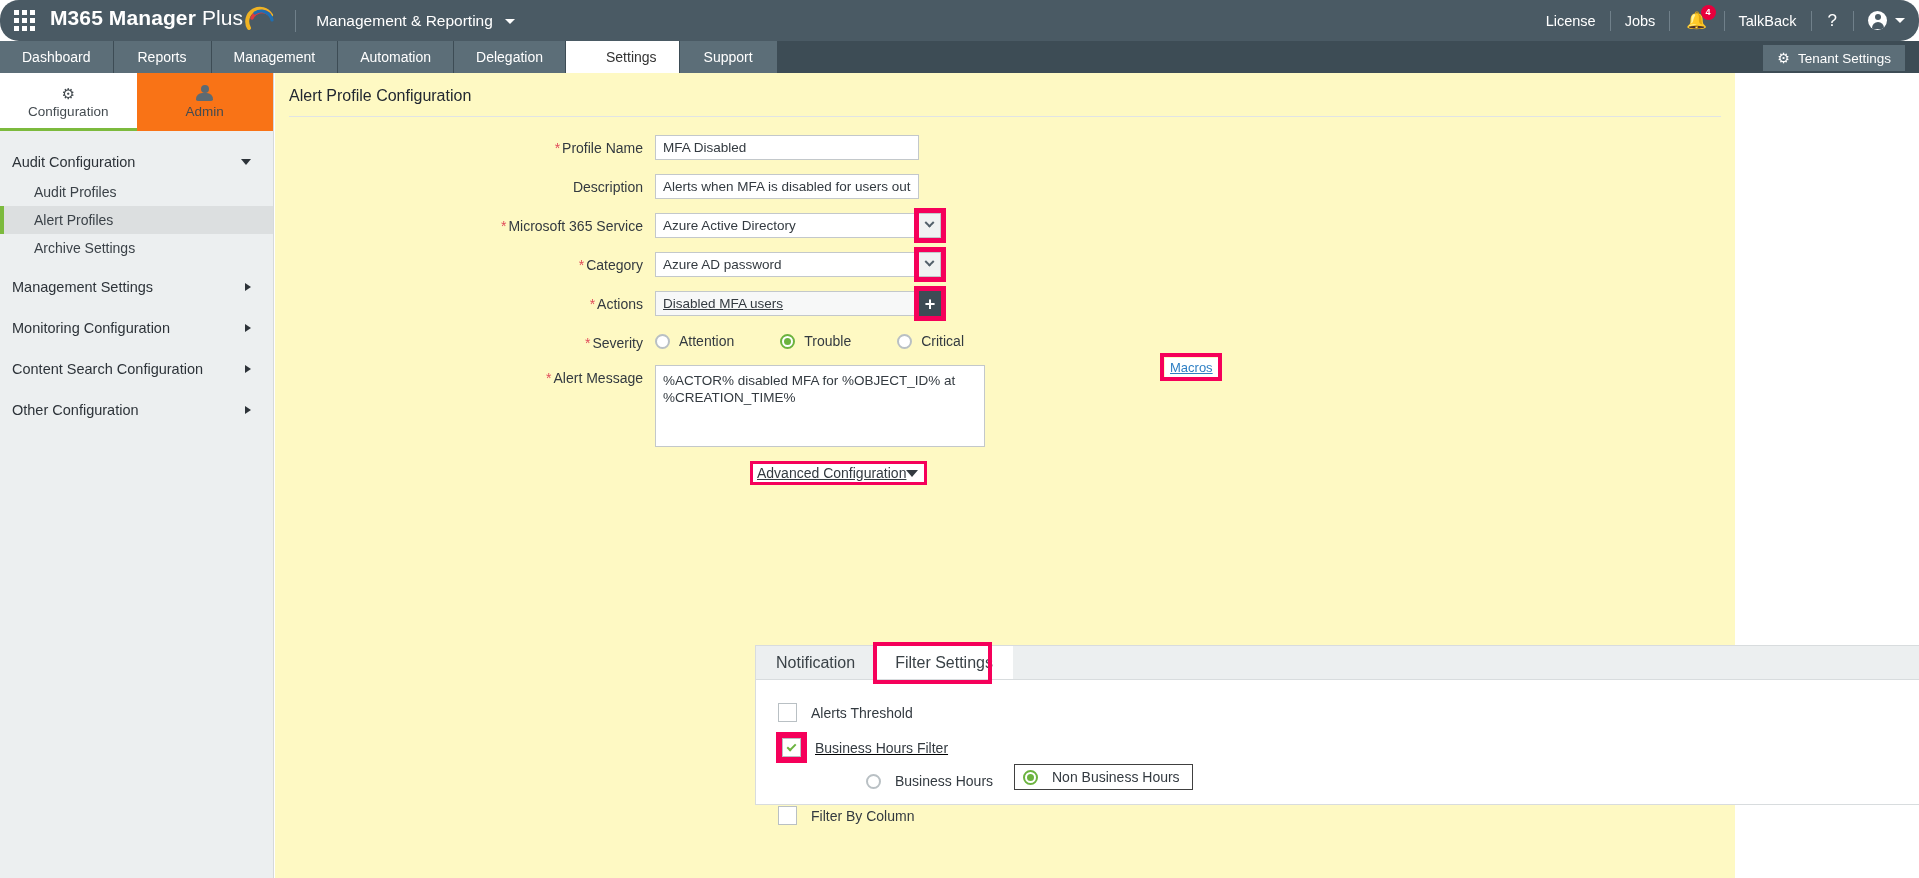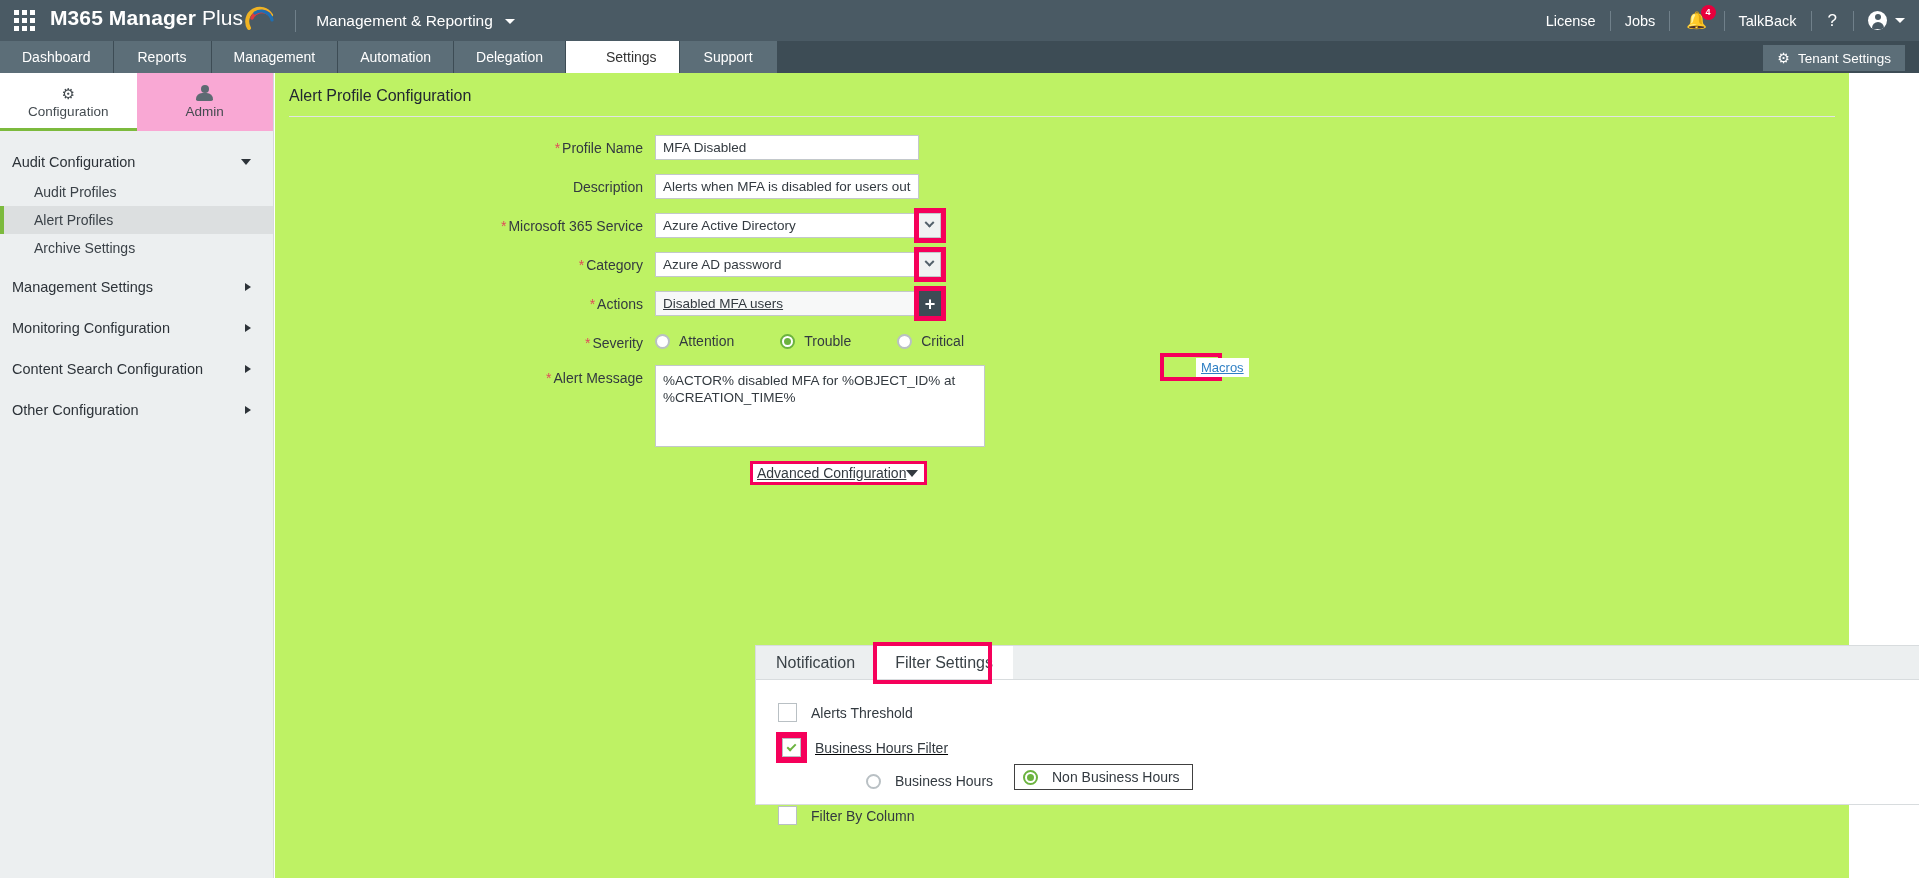--- a/index.html
+++ b/index.html
@@ -7,21 +7,21 @@
     width: 1919px; height: 878px;
     font-family: "Liberation Sans", sans-serif;
     background: #ffffff;
     overflow: hidden;
   }
 
   
   .topbar {
     position: absolute; left: 0; top: 0; width: 1919px; height: 41px;
     background: #4a5a64;
-    display: flex; align-items: center;
+    display: flex; align-items: center; border-radius: 19px;
   }
   .waffle {
     width: 22px; height: 22px; margin-left: 14px; margin-right: 14px;
     display: grid; grid-template-columns: repeat(3, 5px); grid-template-rows: repeat(3, 5px);
     gap: 3px; cursor: pointer;
   }
   .waffle i { background: #ffffff; display: block; width: 5px; height: 5px; }
   .brand {
     color: #ffffff; font-size: 21px; letter-spacing: .1px;
     display: flex; align-items: baseline; white-space: nowrap;
@@ -90,21 +90,21 @@
 
   
   .sidebar {
     position: absolute; left: 0; top: 73px; width: 274px; height: 805px;
     background: #eceff0; border-right: 1px solid #d5d9da;
   }
   .side-top { display: flex; height: 58px; }
   .side-tab {
     flex: 1; display: flex; flex-direction: column; align-items: center;
     justify-content: center; gap: 3px; font-size: 13.5px; color: #444b50;
-    background: #f9a8d4; cursor: pointer; position: relative;
+    background: #f97316; cursor: pointer; position: relative;
   }
   .side-tab.active { background: #ffffff; }
   .side-tab.active::after {
     content: ""; position: absolute; left: 0; right: 0; bottom: 0;
     height: 3px; background: #7cba3d;
   }
   .side-ico { font-size: 15px; line-height: 1; }
   .side-ico.person { position: relative; width: 17px; height: 16px; }
   .side-ico.person::before {
     content:""; position:absolute; width:8px; height:8px; border-radius:50%;
@@ -131,22 +131,22 @@
     border-bottom: 4.5px solid transparent; border-left: 6px solid #2d3339;
   }
   .arr-d {
     width: 0; height: 0; border-left: 5px solid transparent;
     border-right: 5px solid transparent; border-top: 6px solid #2d3339;
   }
   .gap8 { height: 8px; }
 
   
   .main {
-    position: absolute; left: 275px; top: 73px; width: 1574px; height: 805px;
-    background: #bef264;
+    position: absolute; left: 275px; top: 73px; width: 1460px; height: 805px;
+    background: #fef9c3;
   }
   .page-title {
     font-size: 16px; color: #222831; padding: 14px 0 0 14px; font-weight: normal;
   }
   .hr {
     margin: 11px 14px 0 14px; height: 1px; background: #e1e4e5;
   }
 
   .form { padding-top: 18px; }
   .row {
@@ -202,21 +202,21 @@
 
   
   .ta {
     width: 330px; height: 82px; border: 1px solid #c3c8cb; font-size: 13.5px;
     color: #333a40; padding: 6px 7px; resize: none; outline: none;
     font-family: "Liberation Sans", sans-serif; line-height: 17px;
   }
   .macros {
     position: absolute; left: 890px; top: -7px;
     font-size: 13px; color: #2e7fc4; text-decoration: underline;
-    background: #ffffff; padding: 2px 5px; cursor: pointer; margin-left: 31px;
+    background: #ffffff; padding: 2px 5px; cursor: pointer;
   }
   .macros-hl {
     position: absolute; left: 885px; top: -12px; width: 62px; height: 28px;
     border: 4px solid #f5005a; pointer-events: none;
   }
 
   
   .advrow { position: relative; padding-left: 475px; margin-top: 14px; }
   .advbox {
     display: inline-flex; align-items: center; 

